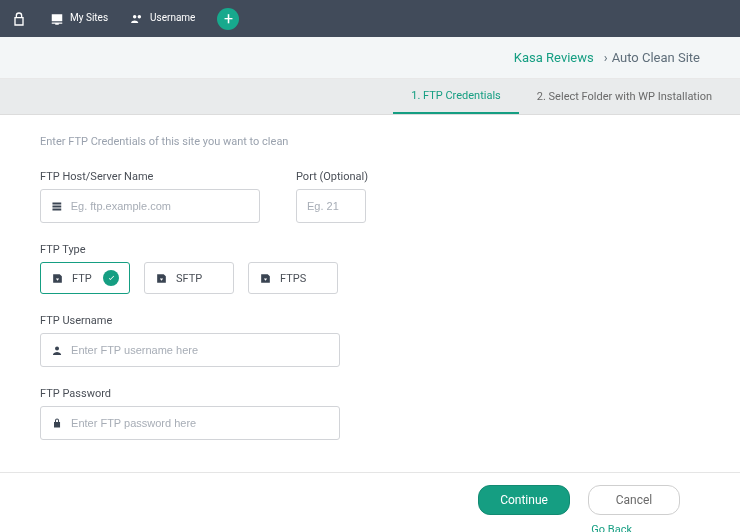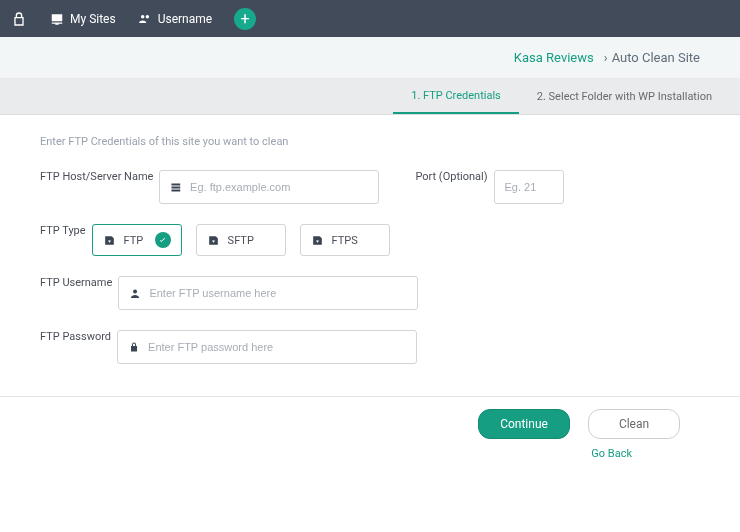--- a/index.html
+++ b/index.html
@@ -17,22 +17,22 @@
     background: #414b5a;
     height: 37px;
     display: flex;
     align-items: center;
     padding: 0 10px;
     gap: 22px;
     color: #fff;
   }
   .logo { display: flex; align-items: center; justify-content: center; width: 18px; height: 18px;}
   .topnav-item {
-    display: flex; align-items: flex-end; gap: 6px;
-    color: #fff; font-size: 12px;
+    display: flex; align-items: flex-start; gap: 6px;
+    color: #fff; font-size: 10px;
     cursor: pointer;
   }
   .topnav-item svg { fill: #fff; }
   .plus-btn {
     width: 22px; height: 22px; border-radius: 50%;
     background: #17a98d;
     display: flex; align-items: center; justify-content: center;
     color: #fff; font-size: 16px; line-height: 1;
     cursor: pointer;
   }
@@ -69,21 +69,21 @@
   
   .form-area {
     padding: 20px 40px 10px 40px;
   }
   .intro {
     color: #9aa2ae;
     font-size: 11px;
     margin-bottom: 22px;
   }
   .row { display: flex; gap: 36px; }
-  .field { display: flex; flex-direction: row; gap: 6px; margin-bottom: 20px;}
+  .field { display: flex; flex-direction: column; gap: 6px; margin-bottom: 20px;}
   .label { font-size: 11px; color: #4a4f57; }
   .input-wrap {
     display: flex; align-items: center;
     border: 1px solid #d2d4d8;
     border-radius: 3px;
     height: 34px;
     padding: 0 10px;
     gap: 8px;
     background: #fff;
   }
@@ -263,19 +263,19 @@
   </div>
 </div>
 
 <div class="footer-divider"></div>
 <div class="footer">
   <div class="footer-row">
     <div class="btn btn-primary">
       <span>Continue</span>
     </div>
     <div class="btn btn-secondary">
-      <span>Clean</span>
+      <span>Cancel</span>
     </div>
   </div>
   <div class="go-back">
     <span>Go Back</span>
   </div>
 </div>
 
 </body></html>

